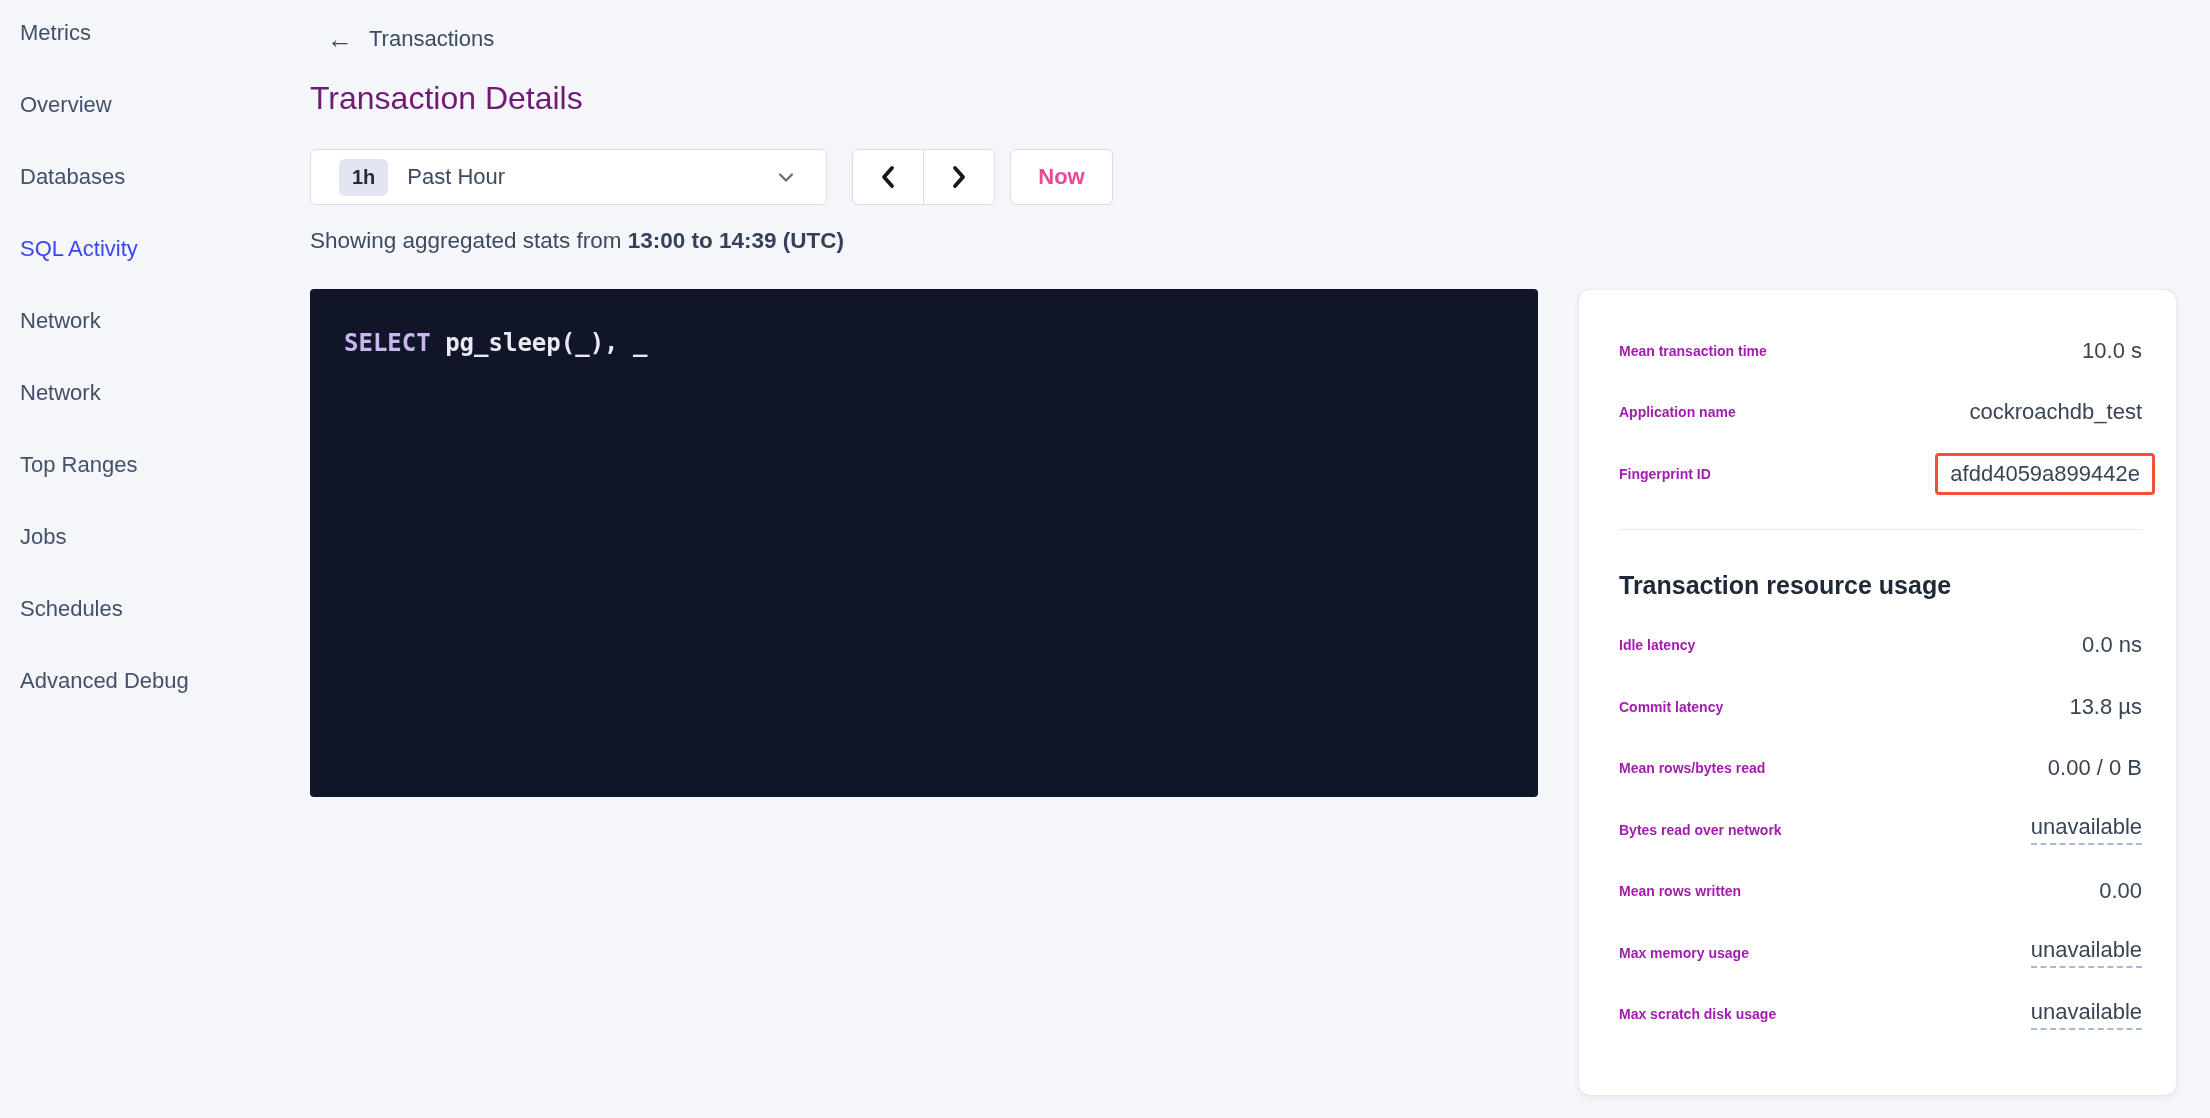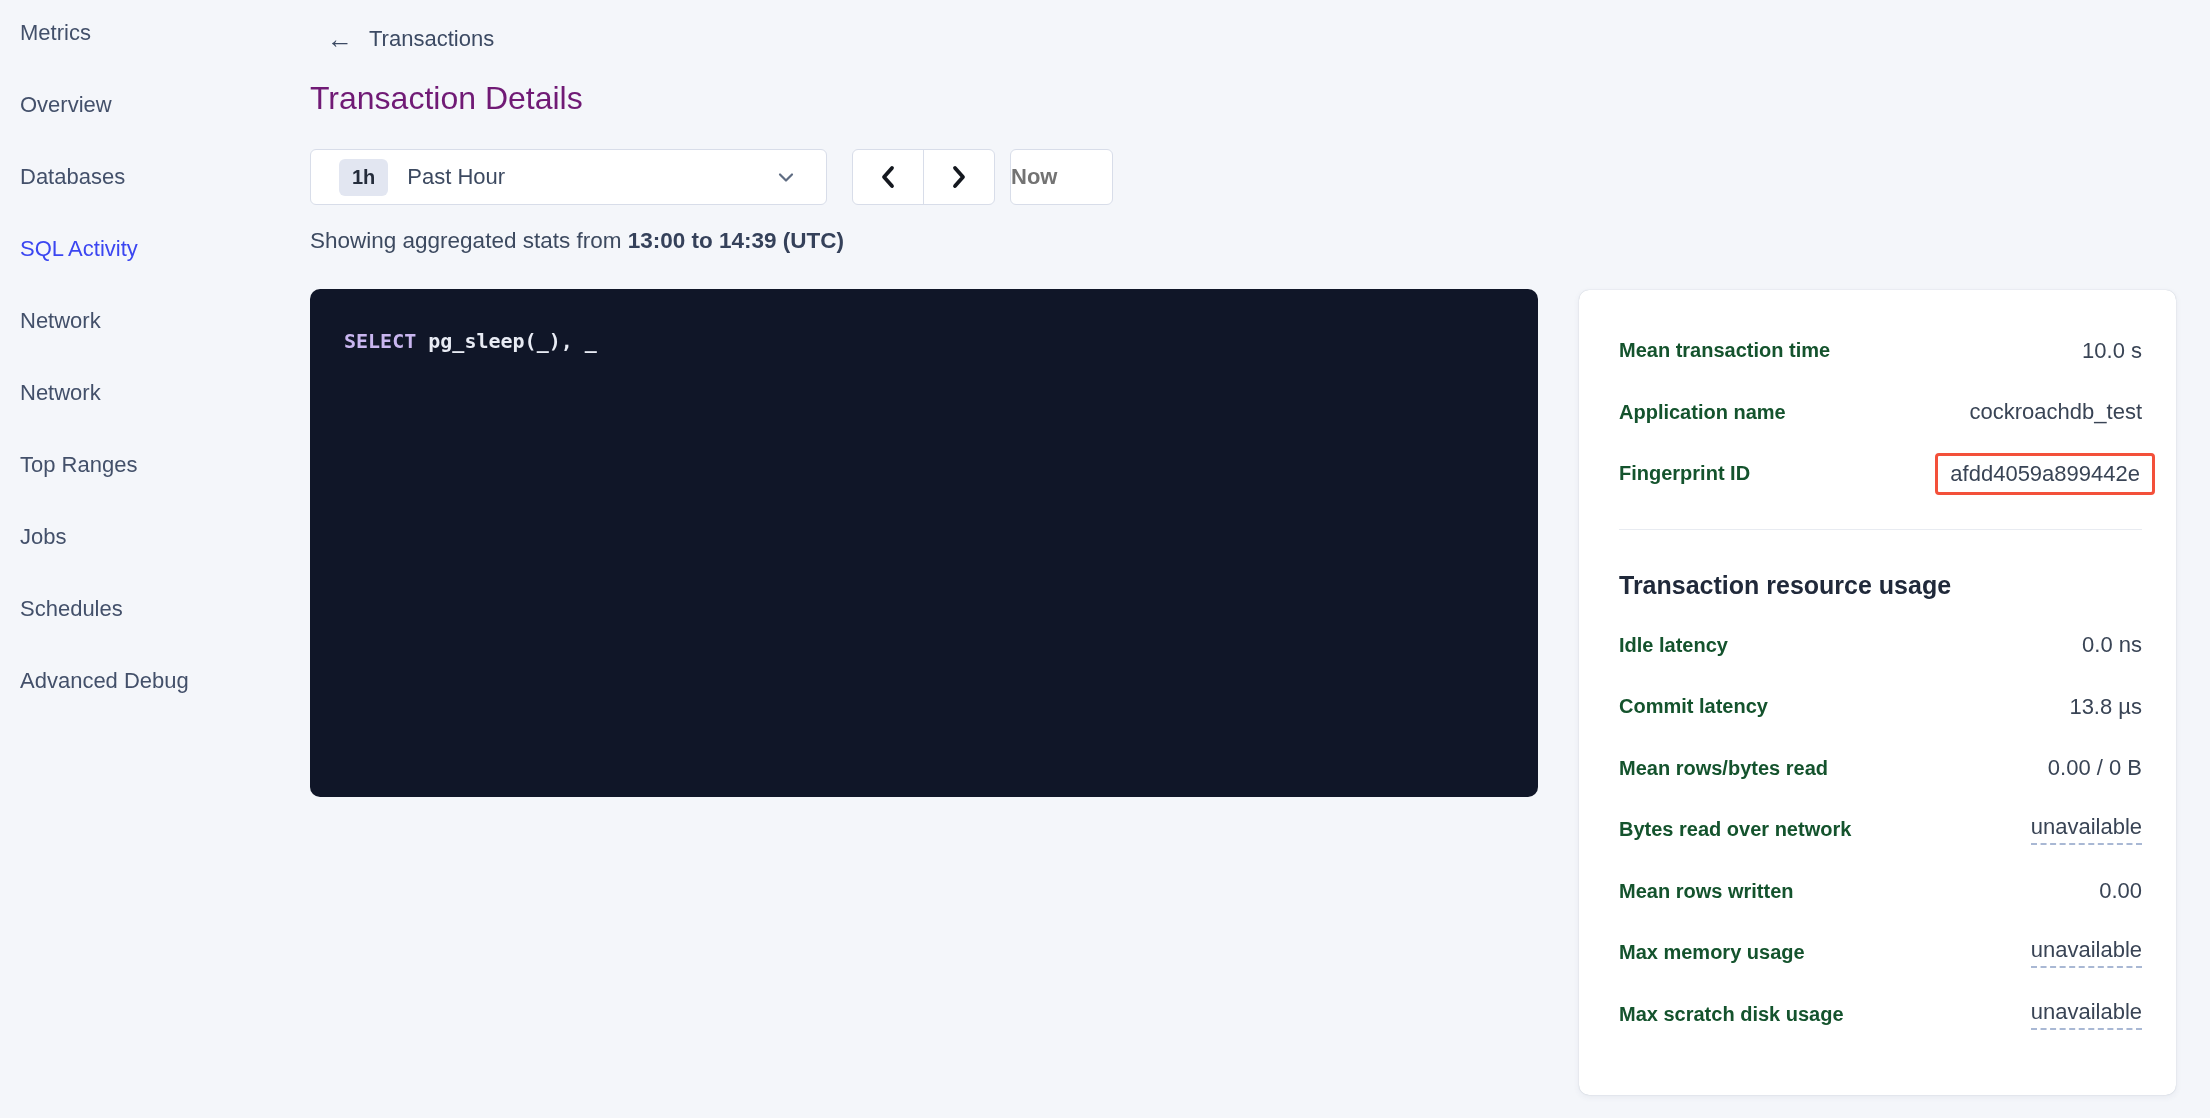--- a/index.html
+++ b/index.html
@@ -27,40 +27,40 @@
                 font-weight:700; color:#242c3b; }
   .time-label { margin-left:19px; font-size:22px; color:#3c4960; }
   .time-dropdown svg { margin-left:auto; }
 
   .pager { width:143px; margin-left:25px; background:#ffffff; border:1px solid #d8dde9;
            border-radius:6px; display:flex; }
   .pager-btn { flex:1; display:flex; align-items:center; justify-content:center; cursor:pointer; }
   .pager-btn:first-child { border-right:1px solid #d8dde9; }
 
   .now-btn { width:103px; margin-left:15px; background:#ffffff; border:1px solid #d8dde9;
-             border-radius:6px; display:flex; align-items:center; 
-             font-size:22px; font-weight:700; color:#737373; cursor:pointer; }
+             border-radius:6px; display:flex; align-items:center; justify-content:center;
+             font-size:22px; font-weight:700; color:#ec4899; cursor:pointer; }
 
   .stats-line { position:absolute; left:310px; top:228px; font-size:22.5px; color:#3d4a60; }
   .stats-line b { font-weight:700; color:#35415a; }
 
   
   .sql-box { position:absolute; left:310px; top:289px; width:1228px; height:508px;
-             background:#101628; border-radius:10px; padding:40px 34px;
-             font-family:"DejaVu Sans Mono", monospace; font-weight:700; font-size:20px;
+             background:#101628; border-radius:4px; padding:40px 34px;
+             font-family:"DejaVu Sans Mono", monospace; font-weight:700; font-size:24px;
              white-space:pre; }
   .sql-keyword { color:#c9b6f0; }
   .sql-rest { color:#e8ebf4; }
 
   
   .card { position:absolute; left:1579px; top:290px; width:597px; height:805px; background:#ffffff;
           border-radius:10px; box-shadow:0 0 1px rgba(60,80,110,.35), 0 2px 6px rgba(60,80,110,.08);
           padding:0 34px 0 40px; }
   .kv-row { height:61.5px; display:flex; align-items:center; justify-content:space-between; }
-  .kv-label { font-size:20px; font-weight:700; color:#14532d;text-align:right; }
+  .kv-label { font-size:14px; font-weight:700; color:#a21caf;text-align:right; }
   .kv-value { font-size:22px; color:#394455; text-align:right; }
   .rows-summary { padding-top:30px; }
   .card hr { border:none; border-top:1.5px solid #e8ebf1; margin-top:24px; }
   .card h2 { margin-top:38px; font-size:25px; line-height:34px; font-weight:700; color:#20293a; }
   .rows-resource { margin-top:13px; }
   .fingerprint-highlight { display:inline-block; border:3px solid #f3503a; border-radius:4px;
                            padding:5px 12px; margin:-8px -13px -8px 0; }
   .unavailable { display:inline-block; border-bottom:2px dashed #a9b8d4; padding-bottom:3px; cursor:help; }
 </style>
 </head>

